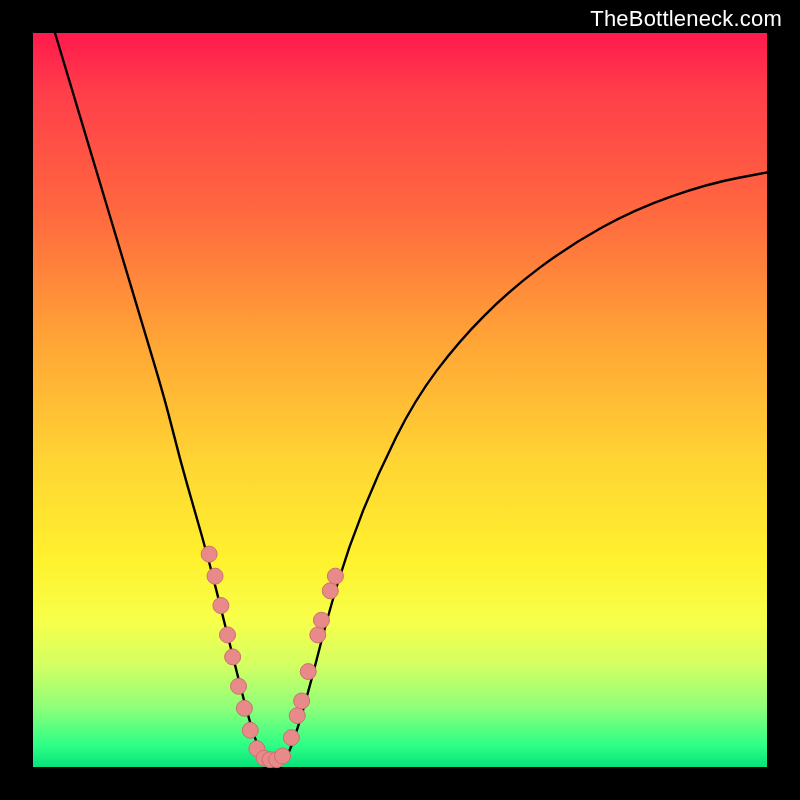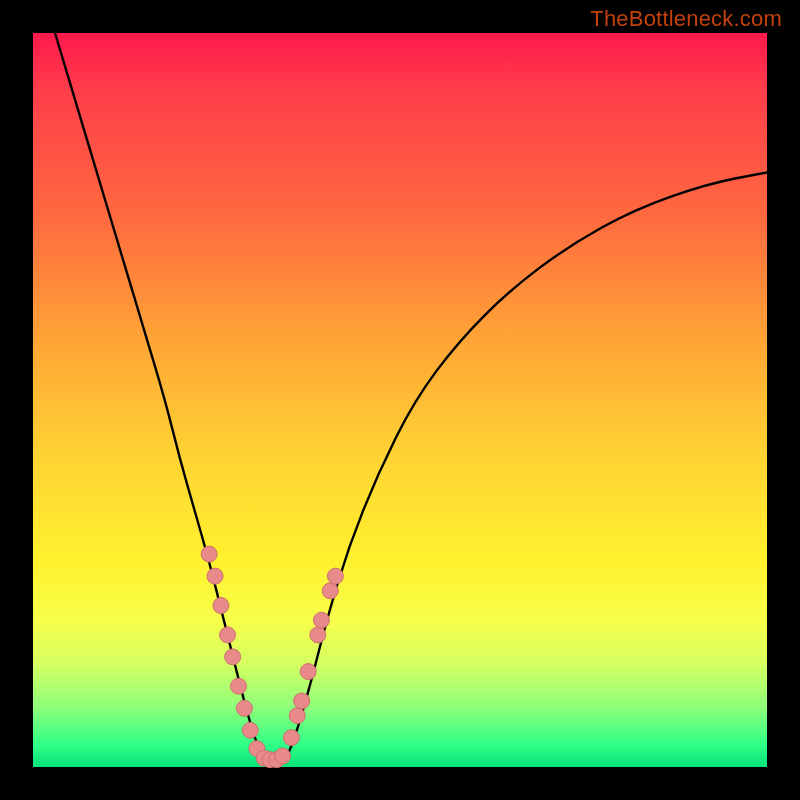--- a/index.html
+++ b/index.html
@@ -38,21 +38,21 @@
       #d4ff62 86%,
       #8dff7a 92%,
       #2eff86 97%,
       #08e27a 100%
     );
   }
   .attribution {
     position: absolute;
     top: 6px;
     right: 18px;
-    color: #c2410c;
+    color: #ffffff;
     font-size: 22px;
     letter-spacing: 0.2px;
     font-weight: 500;
   }
   svg.curve {
     position: absolute;
     top: 0;
     left: 0;
     width: 734px;
     height: 734px;

